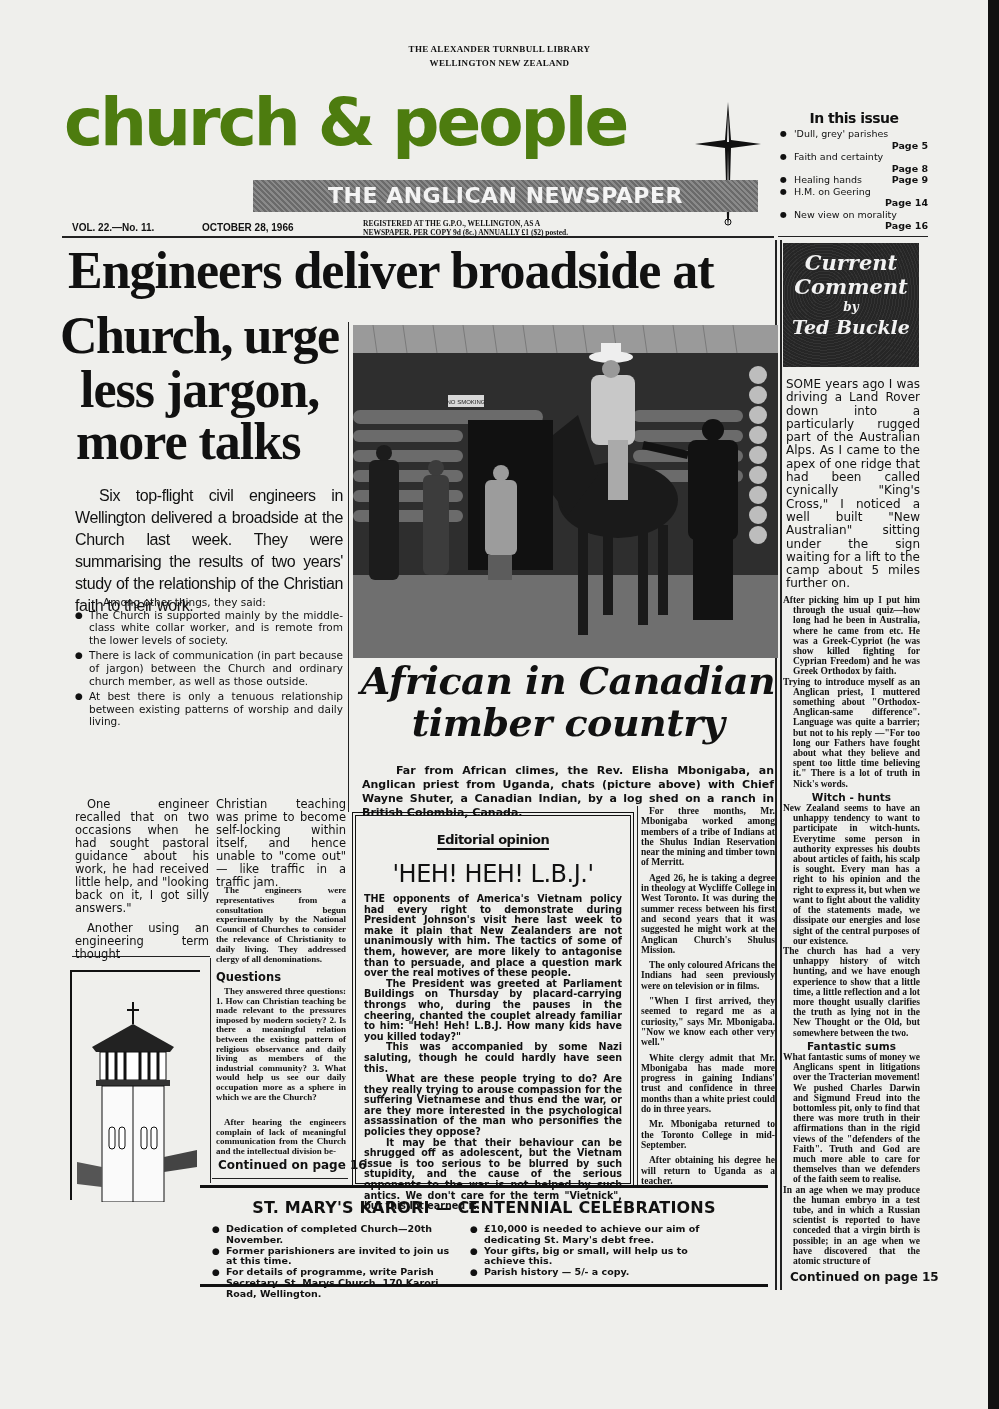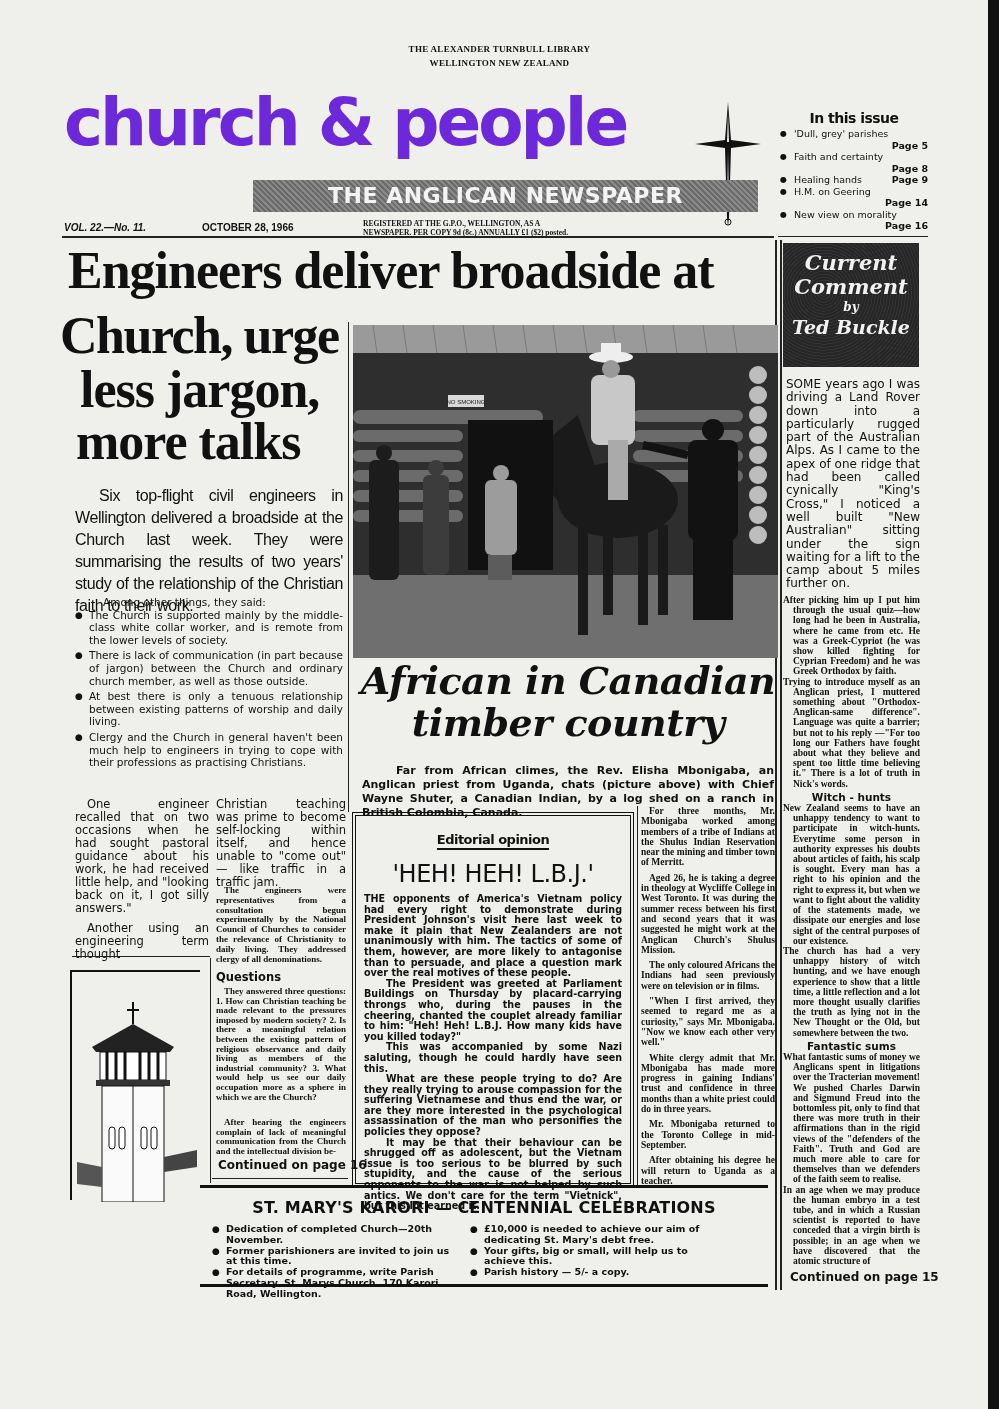--- a/index.html
+++ b/index.html
@@ -7,21 +7,21 @@
   .page {
     position: absolute; left: 0; top: 0; width: 988px; height: 1409px;
     background: #efefec; color: #111;
     font-family: "Liberation Sans", sans-serif;
   }
   .right-edge { position: absolute; left: 988px; top: 0; width: 11px; height: 1409px; background: #111; }
   .abs { position: absolute; }
   .stamp { left: 0; width: 999px; text-align: center; font-family: "Liberation Serif", serif; font-size: 9px; font-weight: bold; letter-spacing: 0.3px; }
   .masthead-title {
     left: 64px; top: 88px; font-family: "DejaVu Sans", sans-serif; font-weight: bold;
-    font-size: 66px; letter-spacing: -3px; line-height: 70px; color: #6d28d9;
+    font-size: 66px; letter-spacing: -3px; line-height: 70px; color: #4d7c0f;
   }
   .subtitle-band {
     left: 253px; top: 180px; width: 505px; height: 32px;
     background: repeating-linear-gradient(45deg, #6a6a6a 0 2px, #8a8a8a 2px 4px);
     color: #f4f4f4; font-family: "DejaVu Sans", sans-serif; font-weight: bold; font-size: 22px;
     line-height: 32px; text-align: center; letter-spacing: 0.5px;
   }
   .cross { left: 693px; top: 100px; width: 70px; height: 130px; }
   .issue-box { left: 780px; top: 110px; width: 148px; }
   .issue-box h3 { text-align: center; font-family: "DejaVu Sans", sans-serif; font-size: 14px; font-weight: bold; margin-bottom: 2px; letter-spacing: -0.5px; }
@@ -69,21 +69,21 @@
   <div class="abs stamp" style="top:58px;">WELLINGTON NEW ZEALAND</div>
 
   <div class="abs masthead-title">church &amp; people</div>
   <svg class="abs cross" viewBox="0 0 70 130">
     <path d="M35 2 L38 40 L68 44 L38 48 L36 118 L35 126 L34 118 L32 48 L2 44 L32 40 Z" fill="#111"></path>
     <path d="M35 12 L36 42 L34 42 Z M35 50 L36 110 L34 110 Z" fill="#eee"></path>
     <circle cx="35" cy="122" r="3" fill="none" stroke="#111" stroke-width="1"></circle>
   </svg>
   <div class="abs subtitle-band">THE ANGLICAN NEWSPAPER</div>
 
-  <div class="abs metarow" style="left:64px;font-style:italic;">VOL. 22.—No. 11.</div>
+  <div class="abs metarow" style="left:72px;">VOL. 22.—No. 11.</div>
   <div class="abs metarow" style="left:202px;">OCTOBER 28, 1966</div>
   <div class="abs body-serif" style="left:363px; top:220px; font-size:7.5px; line-height:8.5px; font-weight:bold;">
     <div>REGISTERED AT THE G.P.O., WELLINGTON, AS A</div>
     <div>NEWSPAPER. PER COPY 9d (8c.) ANNUALLY £1 ($2) posted.</div>
   </div>
 
   <div class="abs issue-box body-sans">
     <h3>In this issue</h3>
     <div class="issue-item"><span>'Dull, grey' parishes</span><span class="pg">Page 5</span></div>
     <div class="issue-item"><span>Faith and certainty</span><span class="pg">Page 8</span></div>
@@ -102,21 +102,20 @@
   <div class="abs headline" style="left:80px; top:362px; font-size:52px; line-height:56px; letter-spacing:-1px;">less jargon,</div>
   <div class="abs headline" style="left:76px; top:414px; font-size:52px; line-height:56px; letter-spacing:-1px;">more talks</div>
 
   <div class="abs just" style="left:75px; top:485px; width:268px; font-family:'Liberation Sans Narrow','Liberation Sans',sans-serif; font-size:16px; line-height:22px; text-indent:24px; letter-spacing:-0.4px;">Six top-flight civil engineers in Wellington delivered a broadside at the Church last week. They were summarising the results of two years' study of the relationship of the Christian faith to their work.</div>
 
   <div class="abs body-sans" style="left:75px; top:596px; width:268px; font-size:10.5px; line-height:12.6px;">
     <div style="padding-left:28px;">Among other things, they said:</div>
     <div class="bul just" style="margin-bottom:3px;">The Church is supported mainly by the middle-class white collar worker, and is remote from the lower levels of society.</div>
     <div class="bul just" style="margin-bottom:3px;">There is lack of communication (in part because of jargon) between the Church and ordinary church member, as well as those outside.</div>
     <div class="bul just" style="margin-bottom:3px;">At best there is only a tenuous relationship between existing patterns of worship and daily living.</div>
-    <div class="bul just">Clergy and the Church in general haven't been much help to engineers in trying to cope with their professions as practising Christians.</div>
   </div>
 
   <div class="abs body-sans just" style="left:75px; top:798px; width:134px; font-size:11.5px; line-height:13px; text-indent:12px;">One engineer recalled that on two occasions when he had sought pastoral guidance about his work, he had received little help, and "looking back on it, I got silly answers."</div>
   <div class="abs body-sans just" style="left:75px; top:922px; width:134px; font-size:11.5px; line-height:13px; text-indent:12px;">Another using an engineering term thought</div>
   <div class="abs rule-h" style="left:72px; top:956px; width:138px; height:1px;"></div>
 
   <div class="abs body-sans just" style="left:216px; top:798px; width:130px; font-size:11.5px; line-height:13px;">Christian teaching was prime to become self-locking within itself, and hence unable to "come out" — like traffic in a traffic jam.</div>
   <div class="abs body-serif just" style="left:216px; top:886px; width:130px; font-size:9px; line-height:9.8px; font-weight:bold; text-indent:8px;">The engineers were representatives from a consultation begun experimentally by the National Council of Churches to consider the relevance of Christianity to daily living. They addressed clergy of all denominations.</div>
 
   <div class="abs rule-v" style="left:210px; top:958px; height:225px;"></div>

